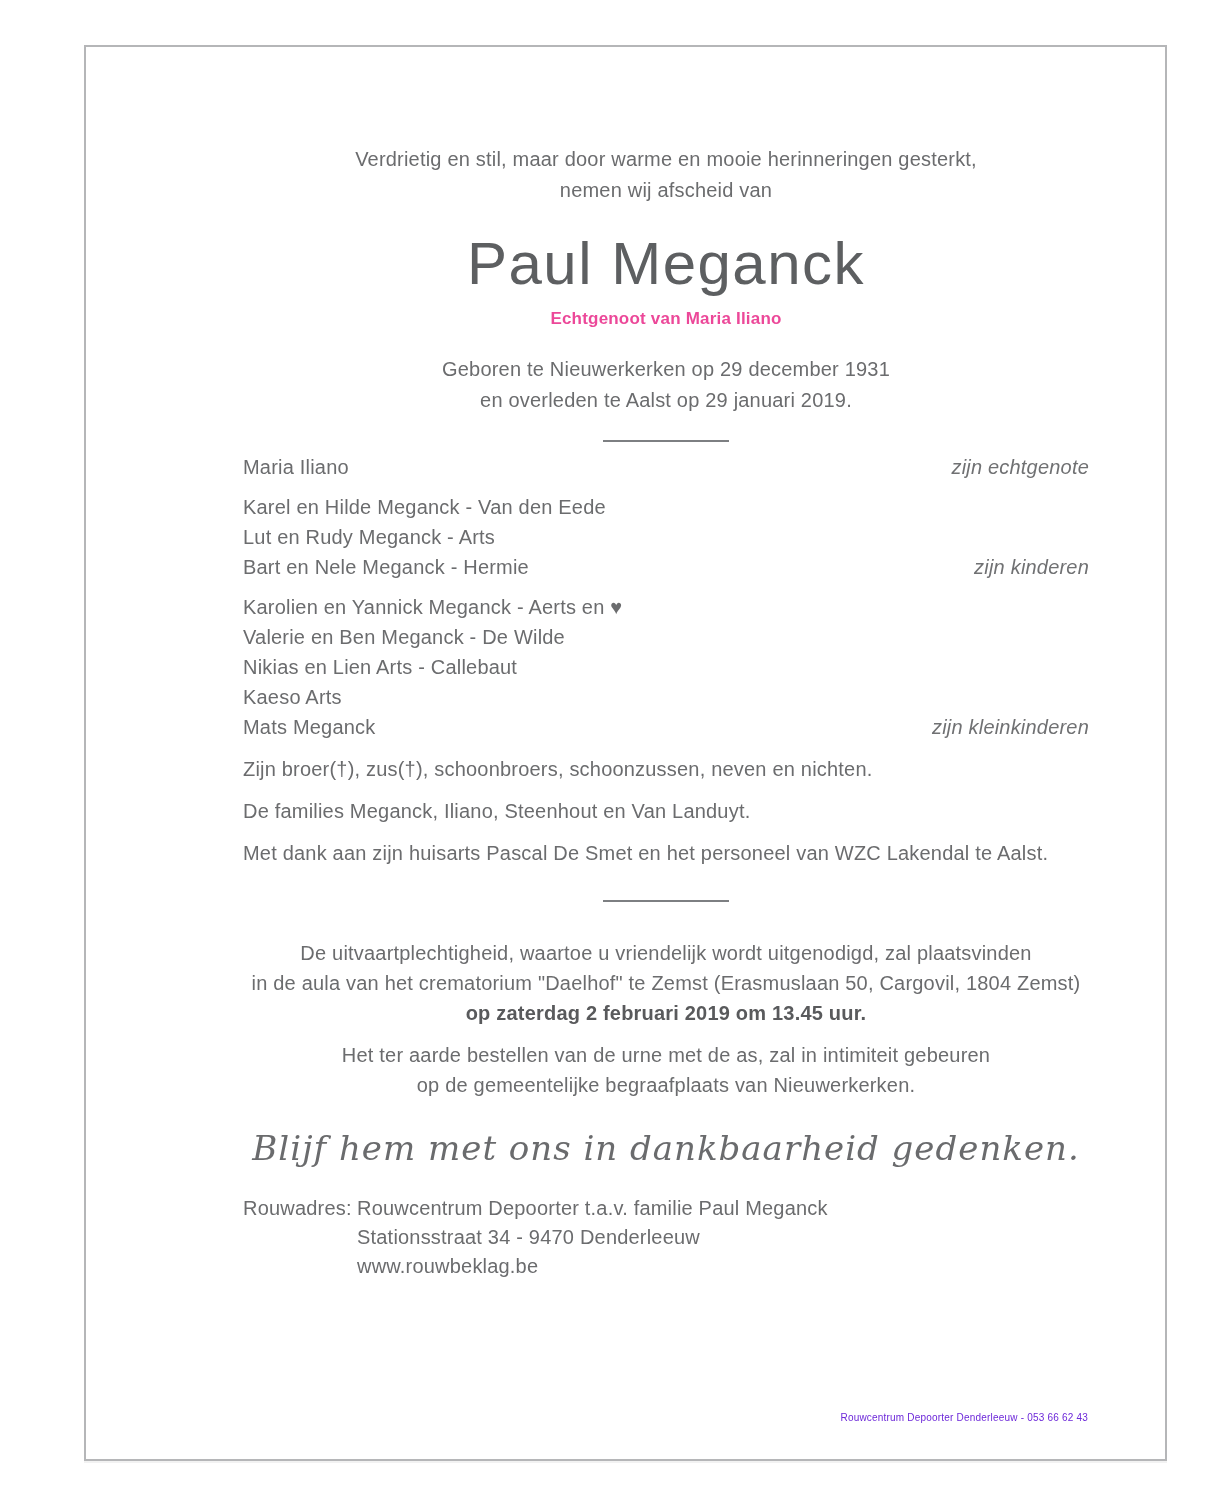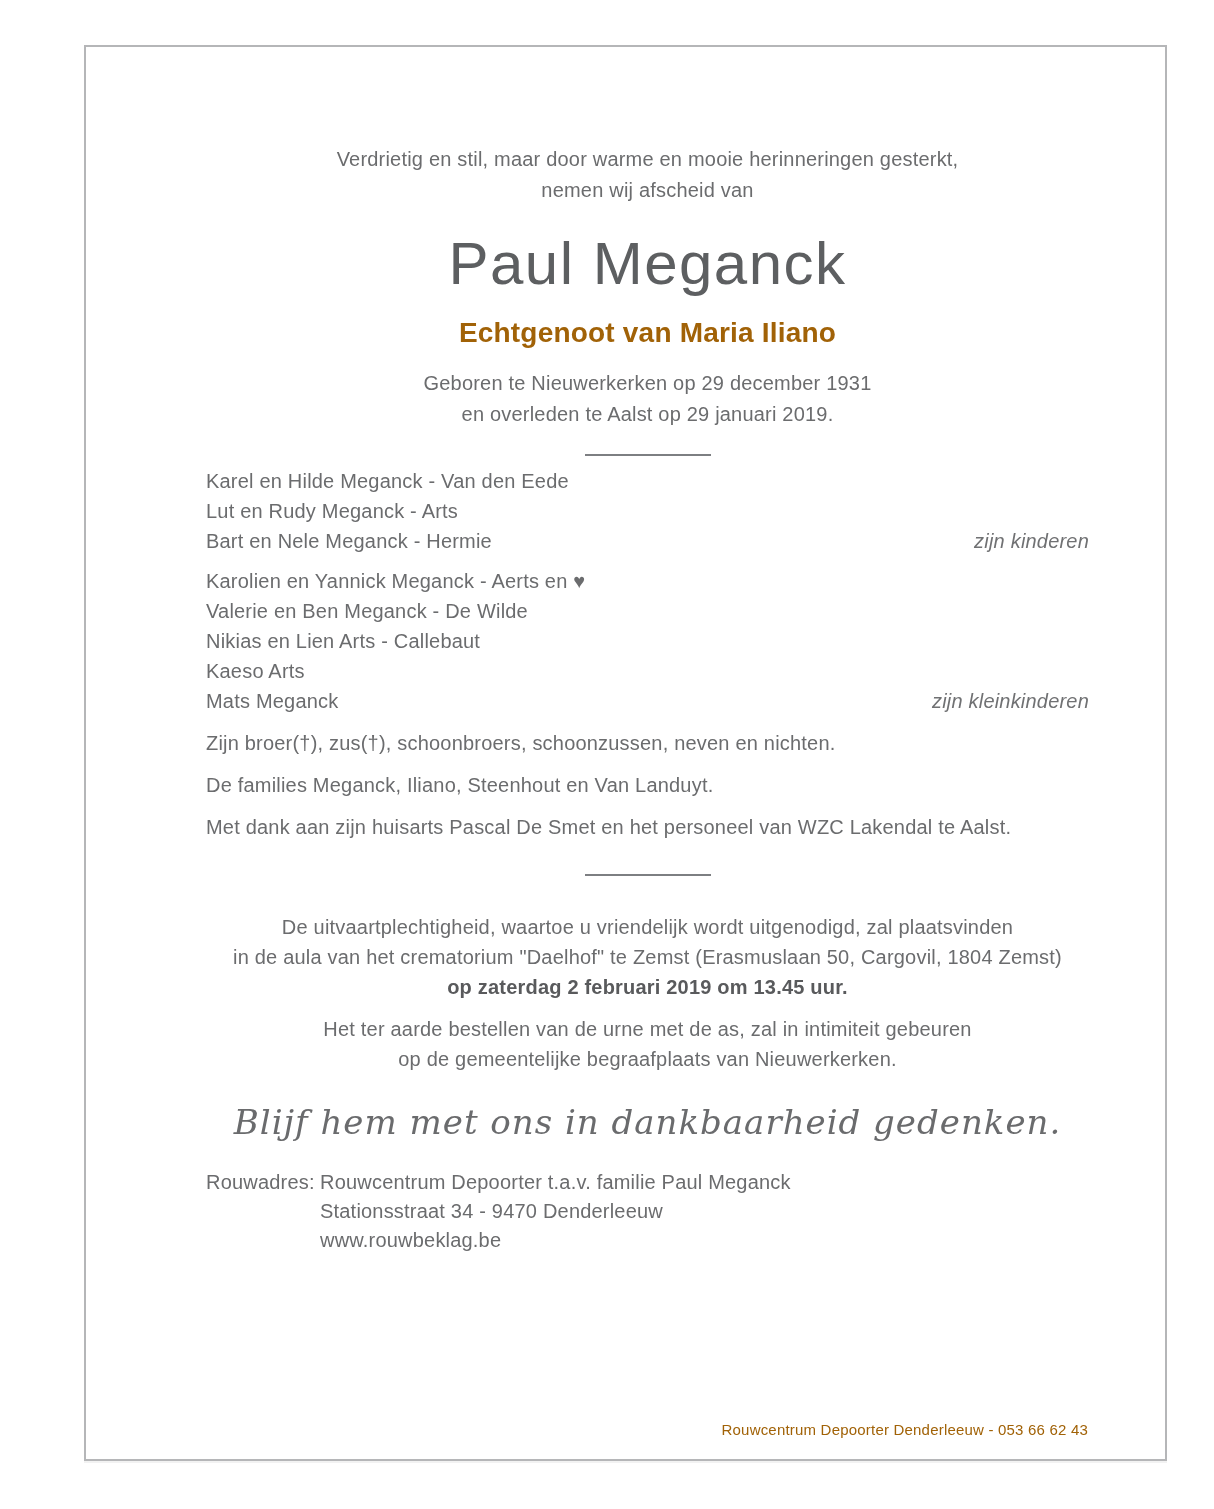--- a/index.html
+++ b/index.html
@@ -15,20 +15,21 @@
   .card {
     position: absolute;
     left: 84px;
     top: 45px;
     width: 1083px;
     height: 1416px;
     box-sizing: border-box;
     border: 2px solid #b5b6b8;
     box-shadow: 0 2px 0 rgba(0,0,0,0.05);
     background: #ffffff;
+    padding-left: 37px;
   }
   .content {
     box-sizing: border-box;
     width: 100%;
     height: 100%;
     padding: 97px 76px 0 120px;
     font-size: 20px;
     line-height: 30px;
     letter-spacing: 0.2px;
   }
@@ -36,25 +37,25 @@
   .intro-line { line-height: 31px; }
   .deceased-name {
     margin-top: 26px;
     font-size: 60px;
     line-height: 64px;
     letter-spacing: 1.5px;
     color: #5d5f61;
     font-weight: 400;
   }
   .subtitle {
-    margin-top: 24px;
-    font-size: 28px;
+    margin-top: 10px;
+    font-size: 17px;
     line-height: 26px;
     font-weight: 700;
-    color: #a16207;
+    color: #ec4899;
   }
   .dates { margin-top: 22px; }
   .dates div { line-height: 31px; }
   .divider {
     width: 126px;
     height: 0;
     border-top: 2px solid #7d7f82;
     margin: 24px auto 0 auto;
   }
   .divider.mid { margin-top: 32px; }
@@ -86,24 +87,24 @@
   .contact {
     margin-top: 22px;
     display: flex;
     line-height: 29px;
   }
   .contact-label { width: 114px; flex: 0 0 114px; }
   .contact-lines div { line-height: 29px; }
   .footer {
     position: absolute;
     right: 77px;
-    bottom: 20px;
-    font-size: 15px;
+    bottom: 32px;
+    font-size: 10px;
     line-height: 18px;
-    color: #a16207;
+    color: #6d28d9;
     letter-spacing: 0.2px;
   }
 </style>
 </head>
 <body>
 
 <div class="page">
   <div class="card">
     <div class="content">
 
@@ -114,20 +115,26 @@
       <div class="center subtitle">Echtgenoot van Maria Iliano</div>
 
       <div class="dates">
         <div class="center">Geboren te Nieuwerkerken op 29 december 1931</div>
         <div class="center">en overleden te Aalst op 29 januari 2019.</div>
       </div>
 
       <div class="divider"></div>
 
 
+      <div class="family-group">
+        <div class="line-row">
+          <span>Maria Iliano</span>
+          <span class="relation">zijn echtgenote</span>
+        </div>
+      </div>
 
       <div class="family-group">
         <div>Karel en Hilde Meganck - Van den Eede</div>
         <div>Lut en Rudy Meganck - Arts</div>
         <div class="line-row">
           <span>Bart en Nele Meganck - Hermie</span>
           <span class="relation">zijn kinderen</span>
         </div>
       </div>
 

